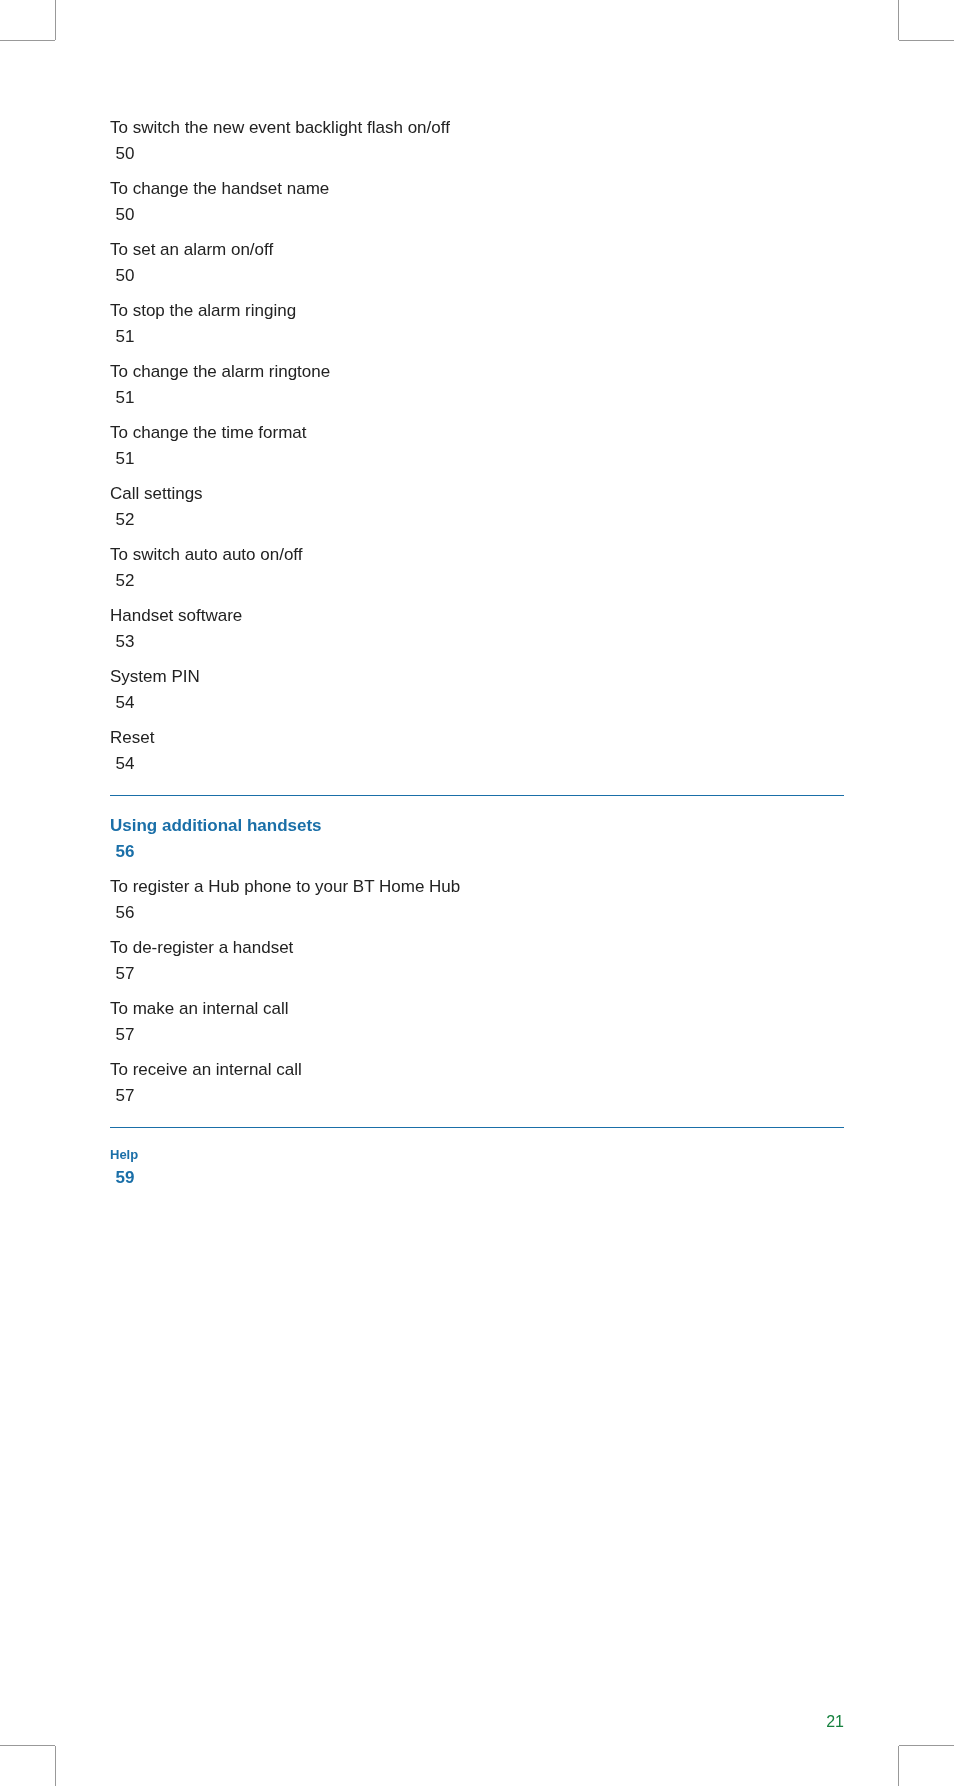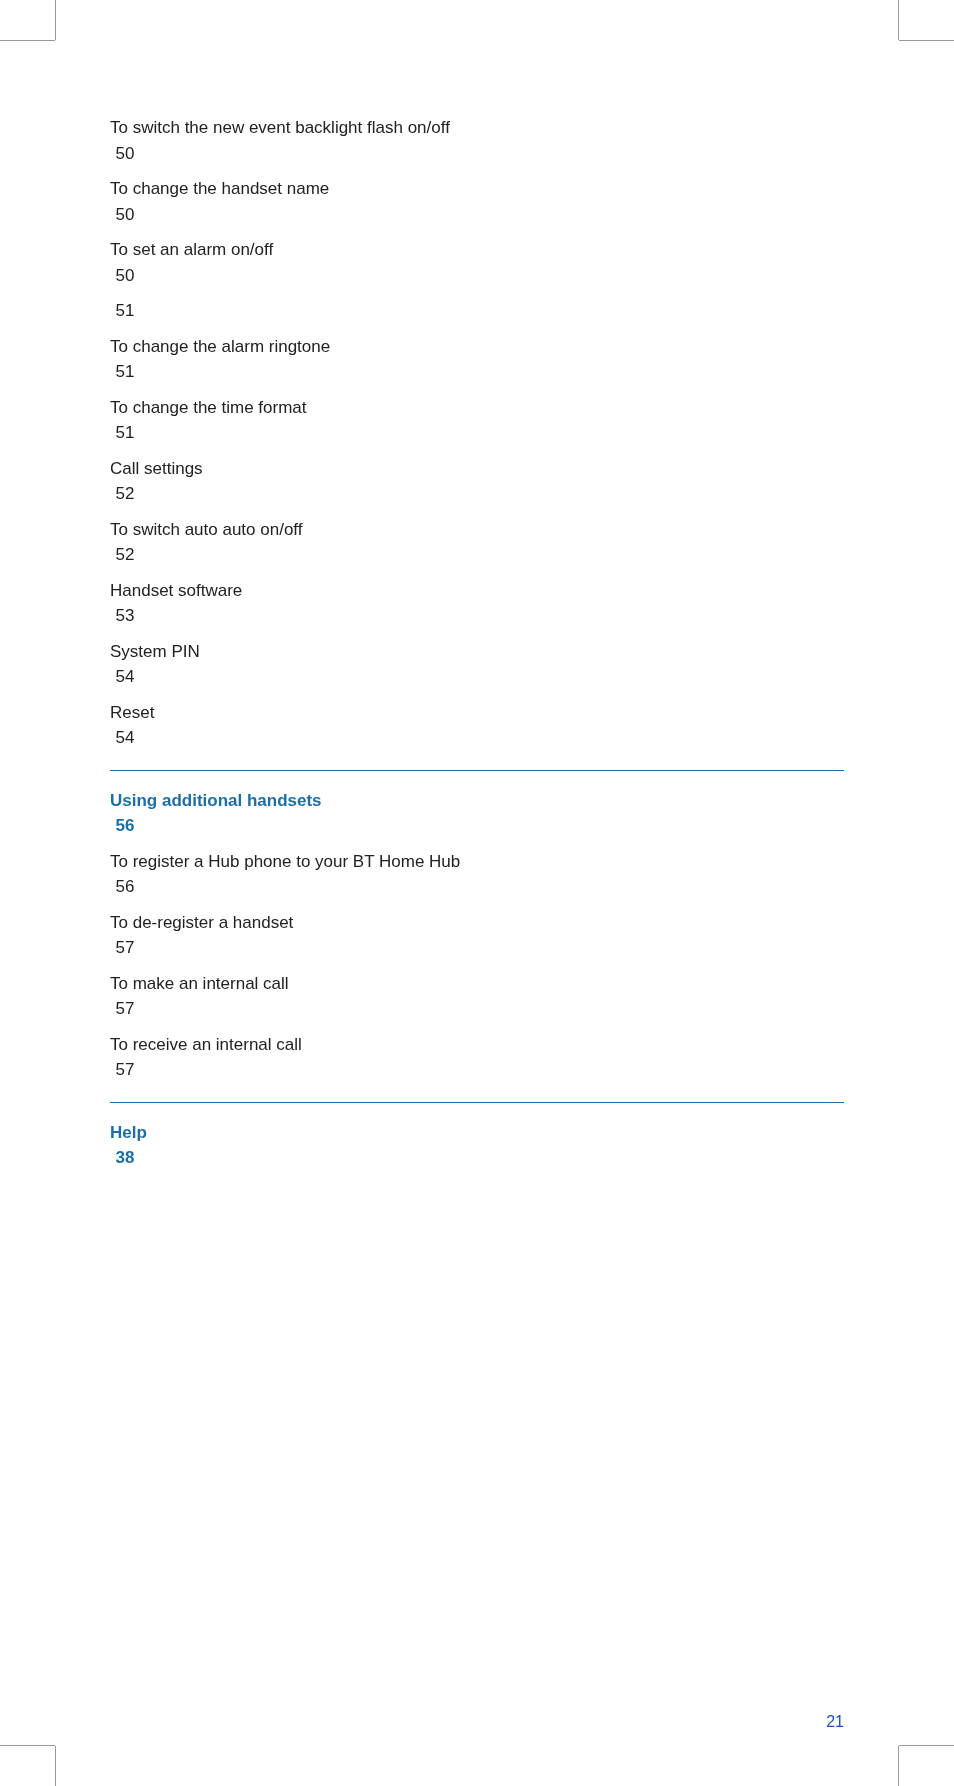--- a/index.html
+++ b/index.html
@@ -132,41 +132,41 @@
 
     .toc-row.section-heading .entry-page {
       color: #1a6fa8;
       font-weight: bold;
       font-size: 17px;
     }
 
     .toc-row.help-heading .entry-text {
       color: #1a6fa8;
       font-weight: bold;
-      font-size: 17px;
+      font-size: 13px;
     }
 
     .toc-row.help-heading .entry-page {
       color: #1a6fa8;
       font-weight: bold;
       font-size: 17px;
     }
 
     .section-divider-bottom {
       border: none;
       border-top: 1.5px solid #1a6fa8;
       margin: 14px 0 12px 0;
     }
 
     .page-number {
       position: absolute;
       bottom: 55px;
       right: 110px;
       font-size: 16px;
-      color: #1d4ed8;
+      color: #15803d;
       margin-top: 20px;
     }
   </style>
 </head>
 <body>
 
 <div class="border-top-left"></div>
 <div class="border-top-right"></div>
 <div class="border-bottom-left"></div>
 <div class="border-bottom-right"></div>
@@ -184,20 +184,21 @@
     </div>
     <div class="toc-row">
       <span class="entry-text">To change the handset name</span>
       <span class="entry-page">50</span>
     </div>
     <div class="toc-row">
       <span class="entry-text">To set an alarm on/off</span>
       <span class="entry-page">50</span>
     </div>
     <div class="toc-row">
+      <span class="entry-text">To stop the alarm ringing</span>
       <span class="entry-page">51</span>
     </div>
     <div class="toc-row">
       <span class="entry-text">To change the alarm ringtone</span>
       <span class="entry-page">51</span>
     </div>
     <div class="toc-row">
       <span class="entry-text">To change the time format</span>
       <span class="entry-page">51</span>
     </div>
@@ -243,19 +244,19 @@
     </div>
     <div class="toc-row">
       <span class="entry-text">To receive an internal call</span>
       <span class="entry-page">57</span>
     </div>
 
     <hr class="section-divider-bottom">
 
     <div class="toc-row help-heading">
       <span class="entry-text">Help</span>
-      <span class="entry-page">38</span>
+      <span class="entry-page">59</span>
     </div>
 
   </div>
 </div>
 
 <div class="page-number">21</div>
 
 </body></html>

